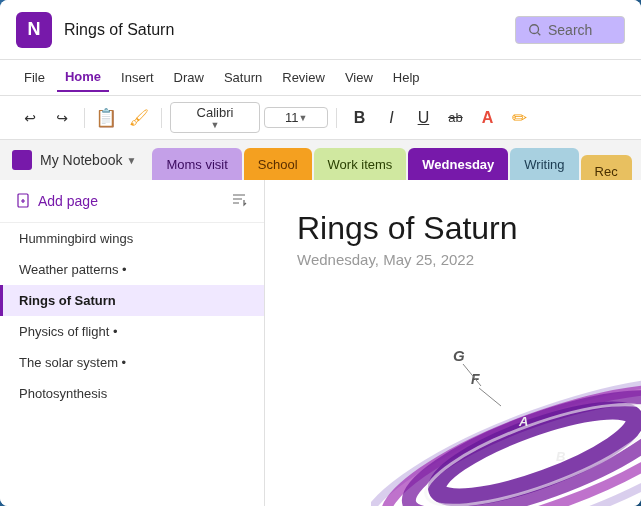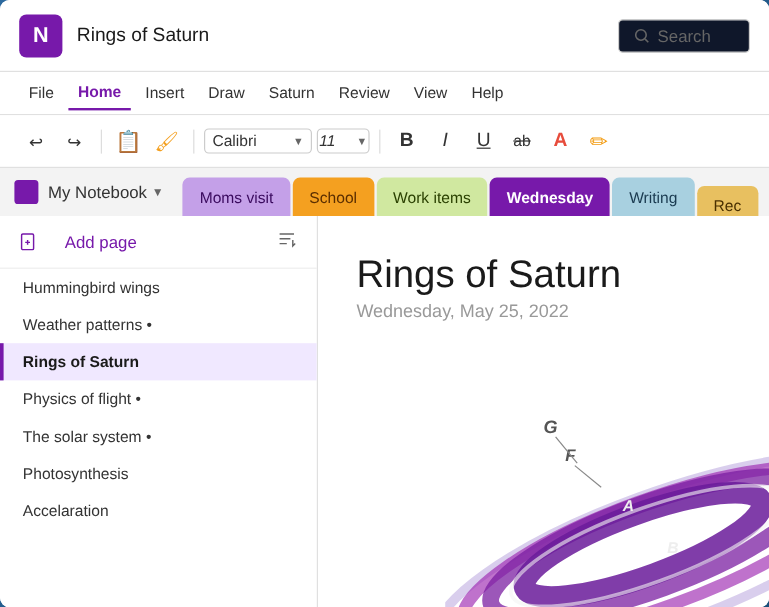--- a/index.html
+++ b/index.html
@@ -49,21 +49,21 @@
       color: #1a1a1a;
       font-weight: 400;
       flex: 1;
     }
     .search-box {
       display: flex;
       align-items: center;
       border: 1px solid #ccc;
       border-radius: 4px;
       padding: 5px 12px;
-      background: #0f172a;
+      background: #c4b5fd;
       min-width: 110px;
       cursor: text;
     }
     .search-icon-svg {
       width: 14px;
       height: 14px;
       margin-right: 6px;
       color: #666;
     }
     .search-label {
@@ -128,33 +128,33 @@
       display: flex;
       align-items: center;
       border: 1px solid #ccc;
       border-radius: 4px;
       padding: 2px 6px;
       font-size: 13px;
       color: #333;
       cursor: pointer;
       min-width: 90px;
       justify-content: space-between;
+      flex-direction: column;
     }
     .font-size-selector {
       display: flex;
       align-items: center;
       border: 1px solid #ccc;
       border-radius: 4px;
-      padding: 2px 1px;
+      padding: 2px 20px;
       font-size: 13px;
       color: #333;
       cursor: pointer;
       min-width: 44px;
       justify-content: space-between;
-      font-style: italic;
     }
     .bold-btn { font-weight: 900; font-size: 16px; }
     .italic-btn { font-style: italic; font-size: 16px; }
     .underline-btn { text-decoration: underline; font-size: 16px; }
     .strikethrough-btn { text-decoration: line-through; font-size: 13px; }
 
     
     .notebook-tabs-row {
       display: flex;
       align-items: center;
@@ -231,21 +231,21 @@
     .sidebar-header {
       display: flex;
       align-items: center;
       justify-content: space-between;
       padding: 10px 16px;
       border-bottom: 1px solid #eee;
     }
     .add-page-btn {
       display: flex;
       align-items: center;
-      gap: 22px;
+      gap: 6px;
       font-size: 14px;
       color: #7719aa;
       cursor: pointer;
     }
     .sort-btn {
       cursor: pointer;
       color: #666;
       font-size: 16px;
     }
     .sidebar-pages {
@@ -413,23 +413,20 @@
         </div>
         <div class="page-item">
           <span>Physics of flight •</span>
         </div>
         <div class="page-item">
           <span>The solar system •</span>
         </div>
         <div class="page-item">
           <span>Photosynthesis</span>
         </div>
-        <div class="page-item">
-          <span>Accelaration</span>
-        </div>
       </div>
     </div>
 
     <div class="content-area">
       <h1 class="note-title">Rings of Saturn</h1>
       <p class="note-date">Wednesday, May 25, 2022</p>
 
       <svg class="saturn-illustration" viewBox="0 0 280 220" xmlns="http://www.w3.org/2000/svg">
 
         <ellipse cx="180" cy="160" rx="200" ry="55" fill="none" stroke="#b39ddb" stroke-width="8" opacity="0.5" transform="rotate(-20, 180, 160)"></ellipse>

